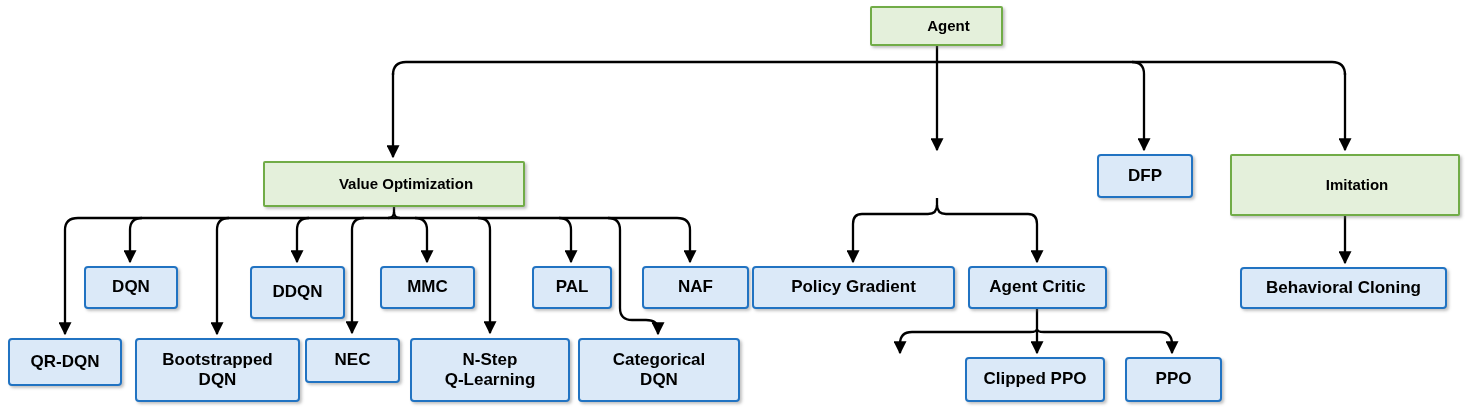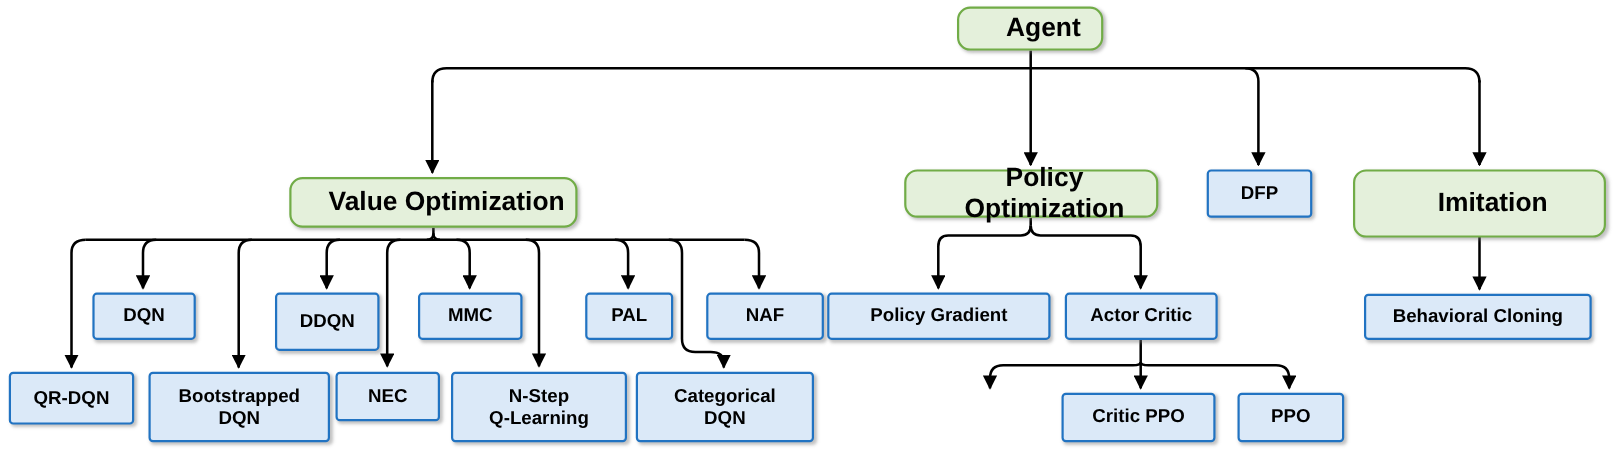--- a/index.html
+++ b/index.html
@@ -18,22 +18,22 @@
     text-align:center;
     font-weight:700;
     color:#000000;
     white-space:pre-line;
     line-height:1.18;
     box-shadow:2px 2px 3px rgba(120,120,120,0.45);
   }
   .cat{
     background:#e4f0db;
     border:2.5px solid #71ac47;
-    border-radius:12px;
-    font-size:24px;
+    border-radius:2px;
+    font-size:15px;
     padding-left:24px;
   }
   .alg{
     background:#dbe9f8;
     border:2.5px solid #2173c2;
     border-radius:4px;
     font-size:17px;
   }
 </style>
 </head>
@@ -77,40 +77,39 @@
 
       <path d="M1037,308 L1037,353" marker-end="url(#arrow)"></path>
       <path d="M1037,329 Q1037,332 1030,332 L912,332 Q900,332 900,344 L900,353" marker-end="url(#arrow)"></path>
       <path d="M1037,329 Q1037,332 1044,332 L1160,332 Q1172,332 1172,344 L1172,353" marker-end="url(#arrow)"></path>
     </g>
   </svg>
 
   <div class="node cat" style="left:870px;top:6px;width:133px;height:40px">Agent</div>
 
   <div class="node cat" style="left:263px;top:161px;width:262px;height:46px">Value Optimization</div>
-  <div class="node cat" style="left:822px;top:154px;width:231px;height:44px">Policy Optimization</div>
   <div class="node alg" style="left:1097px;top:154px;width:96px;height:44px">DFP</div>
   <div class="node cat" style="left:1230px;top:154px;width:230px;height:62px">Imitation</div>
 
   <div class="node alg" style="left:84px;top:266px;width:94px;height:43px">DQN</div>
   <div class="node alg" style="left:250px;top:266px;width:95px;height:53px">DDQN</div>
   <div class="node alg" style="left:380px;top:266px;width:95px;height:43px">MMC</div>
   <div class="node alg" style="left:532px;top:266px;width:80px;height:43px">PAL</div>
   <div class="node alg" style="left:642px;top:266px;width:107px;height:43px">NAF</div>
 
   <div class="node alg" style="left:8px;top:338px;width:114px;height:48px">QR-DQN</div>
   <div class="node alg" style="left:135px;top:338px;width:165px;height:64px">Bootstrapped
 DQN</div>
   <div class="node alg" style="left:305px;top:338px;width:95px;height:45px">NEC</div>
   <div class="node alg" style="left:410px;top:338px;width:160px;height:64px">N-Step
 Q-Learning</div>
   <div class="node alg" style="left:578px;top:338px;width:162px;height:64px">Categorical
 DQN</div>
 
   <div class="node alg" style="left:752px;top:266px;width:203px;height:43px">Policy Gradient</div>
-  <div class="node alg" style="left:968px;top:266px;width:139px;height:43px">Actor Critic</div>
+  <div class="node alg" style="left:968px;top:266px;width:139px;height:43px">Agent Critic</div>
 
-  <div class="node alg" style="left:965px;top:357px;width:140px;height:45px">Critic PPO</div>
+  <div class="node alg" style="left:965px;top:357px;width:140px;height:45px">Clipped PPO</div>
   <div class="node alg" style="left:1125px;top:357px;width:97px;height:45px">PPO</div>
 
   <div class="node alg" style="left:1240px;top:267px;width:207px;height:42px">Behavioral Cloning</div>
 
 </div>
 
 </body></html>

